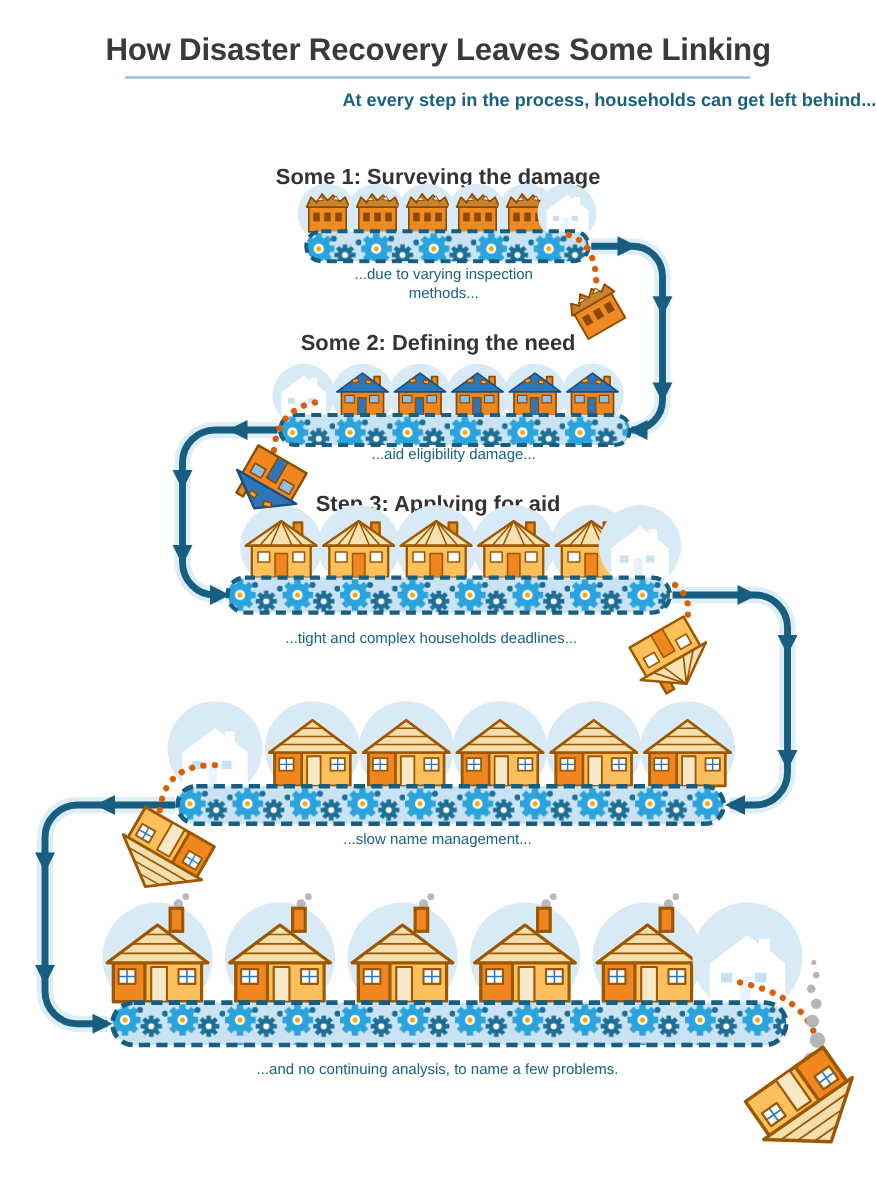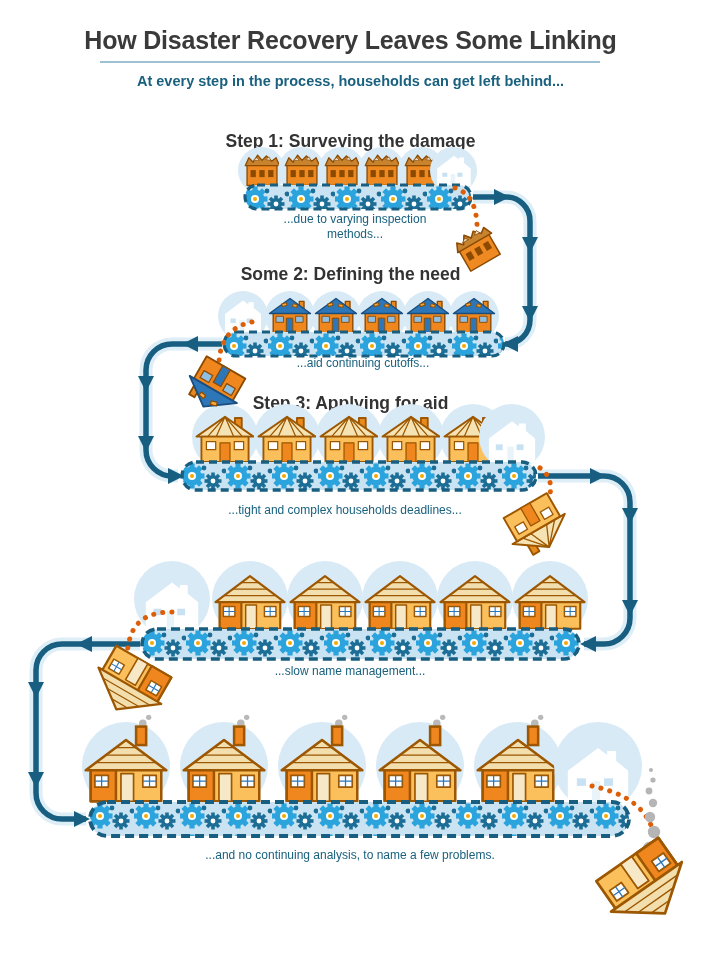--- a/index.html
+++ b/index.html
@@ -1,21 +1,21 @@
 <!DOCTYPE html>
 <html><head>
 <meta charset="utf-8">
 <style>
   html,body{margin:0;padding:0;background:#fff;}
   .canvas{position:relative;width:701px;height:958px;background:#ffffff;overflow:hidden;
           font-family:"Liberation Sans",sans-serif;}
   .title{position:absolute;left:0;top:26px;width:701px;text-align:center;
          font-size:25px;font-weight:bold;color:#3a3a3a;letter-spacing:-0.2px;}
   .rule{position:absolute;left:100px;top:61px;width:500px;height:2px;background:#9dc0d3;}
-  .subtitle{position:absolute;left:0;top:73px;width:701px;text-align:center;
+  .subtitle{position:absolute;left:0;top:73px;width:701px;text-align:right;
             font-size:14.5px;font-weight:bold;color:#19617f;}
   .stephead{position:absolute;left:0;width:701px;text-align:center;
             font-size:17.5px;font-weight:bold;color:#333333;}
   .caption{position:absolute;text-align:center;font-size:12px;color:#19617f;line-height:1.25;}
   .cell{position:absolute;border-radius:50%;background:#d8eaf6;}
   .house{position:absolute;left:50%;transform:translateX(-50%);overflow:visible;}
   .belt{position:absolute;z-index:3;}
   .overlay{position:absolute;left:0;top:0;z-index:4;pointer-events:none;}
   .fall{position:absolute;z-index:5;overflow:visible;}
 </style>
@@ -117,26 +117,26 @@
         <rect x="58" y="56" width="12" height="10" fill="#c9e2f3"></rect>
         <rect x="42" y="60" width="11" height="28" fill="#e8f3fa"></rect>
       </symbol>
     </defs>
   </svg>
 
   <div class="title">How Disaster Recovery Leaves Some Linking</div>
   <div class="rule"></div>
   <div class="subtitle">At every step in the process, households can get left behind...</div>
 
-  <div class="stephead" style="top:131px">Step 1: Surveying the damage</div>
+  <div class="stephead" style="top:131px">Some 1: Surveying the damage</div>
   <div class="stephead" style="top:264px">Some 2: Defining the need</div>
   <div class="stephead" style="top:393px">Step 3: Applying for aid</div>
 
   <div class="caption" style="left:275px;top:212px;width:160px">...due to varying inspection methods...</div>
-  <div class="caption" style="left:213px;top:356px;width:300px">...aid continuing cutoffs...</div>
+  <div class="caption" style="left:213px;top:356px;width:300px">...aid eligibility damage...</div>
   <div class="caption" style="left:135px;top:503px;width:420px">...tight and complex households deadlines...</div>
   <div class="caption" style="left:200px;top:664px;width:300px">...slow name management...</div>
   <div class="caption" style="left:110px;top:848px;width:480px">...and no continuing analysis, to name a few problems.</div>
 
   <div class="cell" style="left:238px;top:147px;width:47px;height:47px">
       <svg class="house" style="bottom:7px" width="44" height="40" viewBox="0 0 100 90">
         <use href="#sym-damaged"></use>
       </svg>
     </div>
   <div class="cell" style="left:278px;top:147px;width:47px;height:47px">

